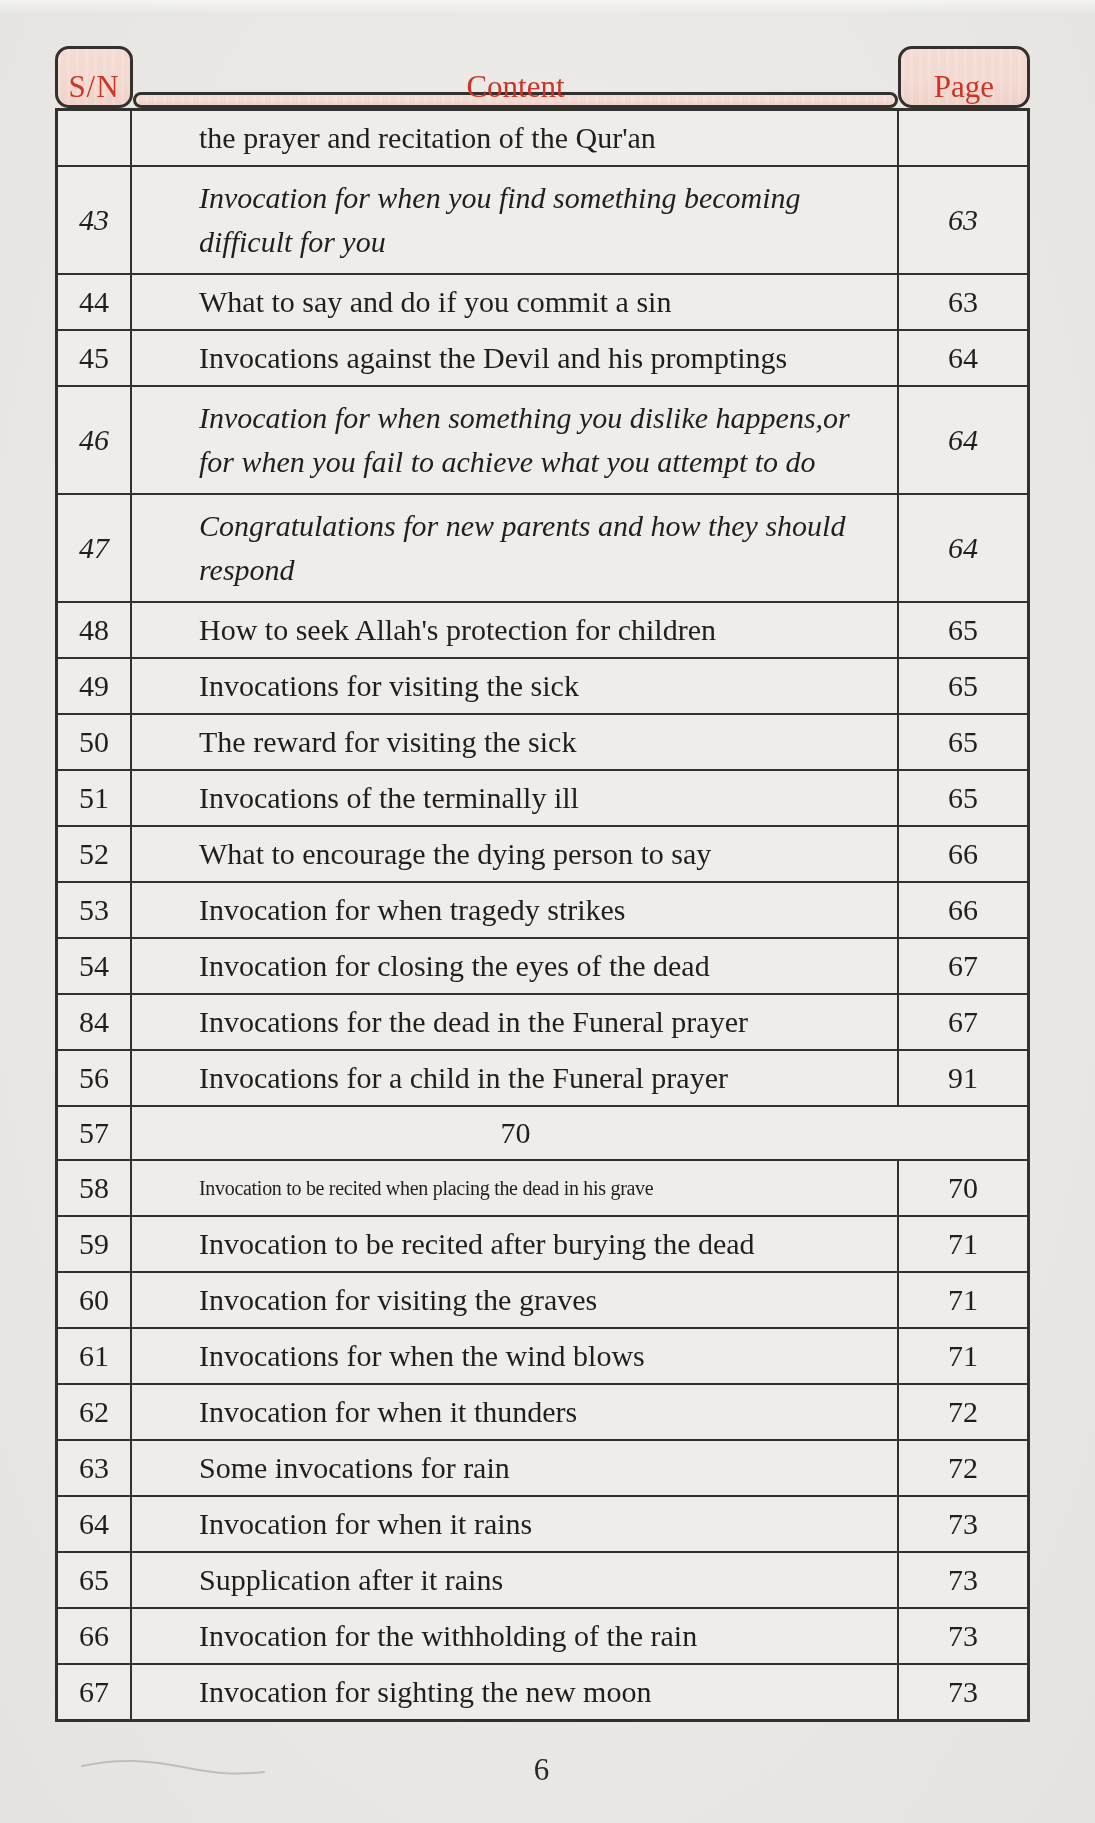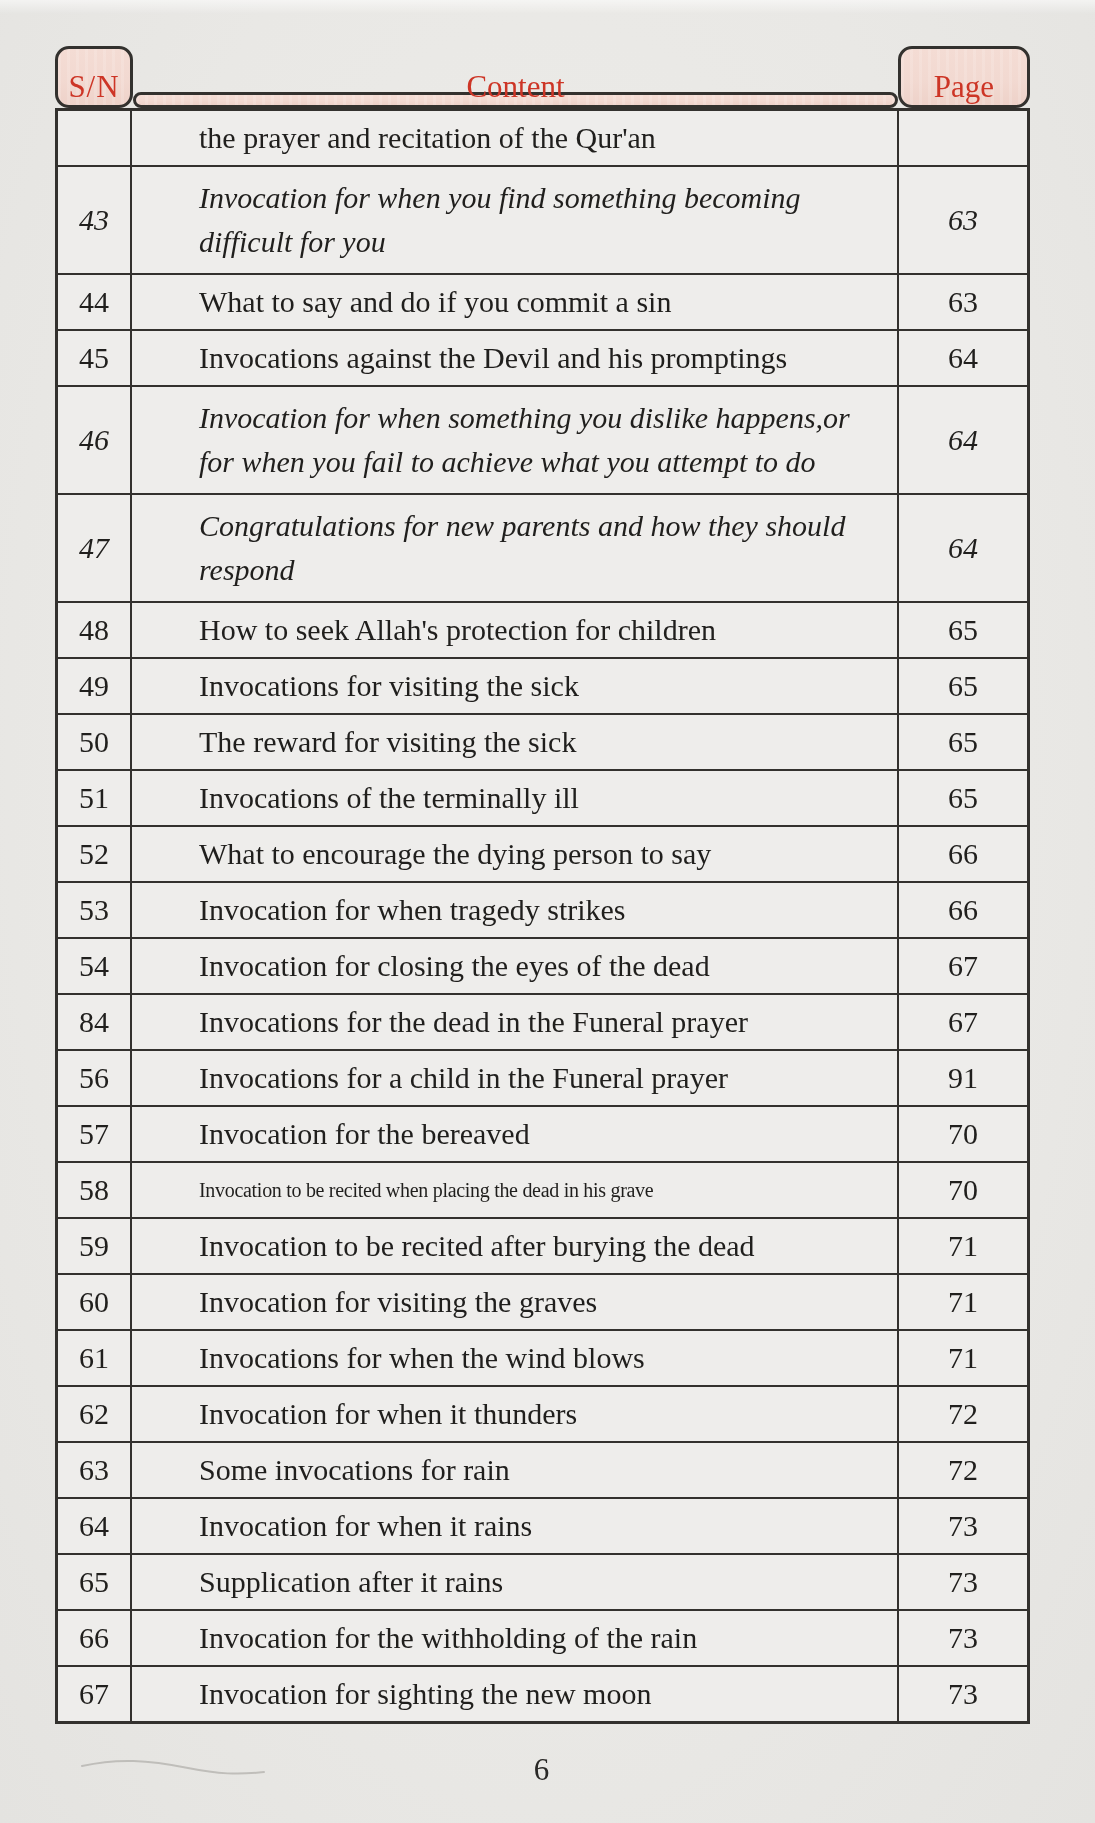--- a/index.html
+++ b/index.html
@@ -196,23 +196,20 @@
   </div>
         <div class="row">
     <div class="cell csn">56</div>
     <div class="cell ccontent-cell">
       <span class="ctext">Invocations for a child in the Funeral prayer</span>
     </div>
     <div class="cell cpage">91</div>
   </div>
         <div class="row">
     <div class="cell csn">57</div>
-    <div class="cell ccontent-cell">
-      <span class="ctext">Invocation for the bereaved</span>
-    </div>
     <div class="cell cpage">70</div>
   </div>
         <div class="row">
     <div class="cell csn">58</div>
     <div class="cell ccontent-cell">
       <span class="ctext condensed">Invocation to be recited when placing the dead in his grave</span>
     </div>
     <div class="cell cpage">70</div>
   </div>
         <div class="row">

